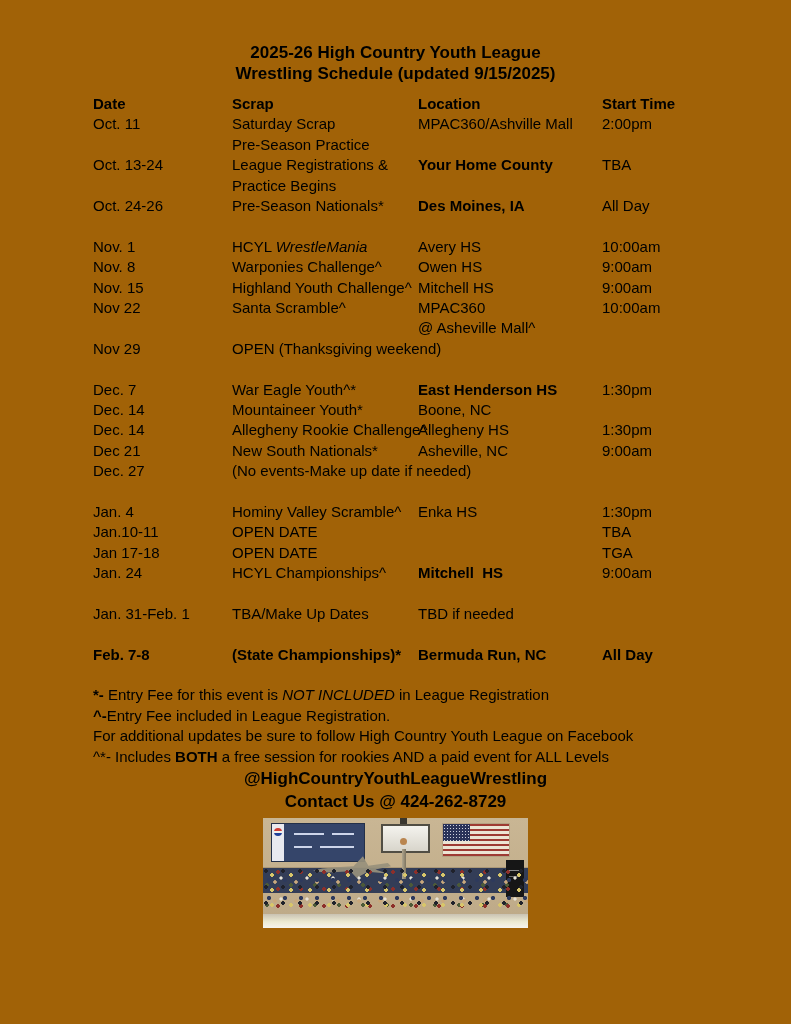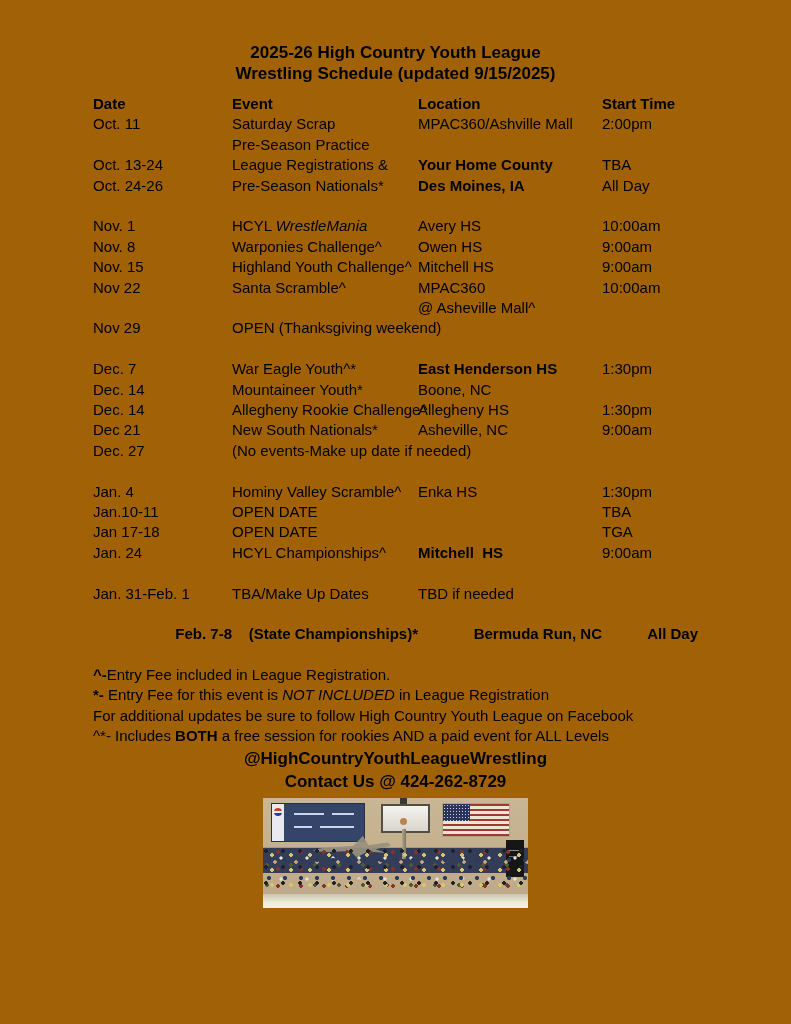--- a/index.html
+++ b/index.html
@@ -7,21 +7,21 @@
   .page{position:relative;width:791px;height:1024px;overflow:hidden;background:#a16207;}
 
   .title{padding-top:42px;text-align:center;font-weight:bold;font-size:17px;line-height:21px;}
 
   .table{margin-left:93px;margin-top:10px;font-size:15px;line-height:20.4px;}
   .trow{display:grid;grid-template-columns:139px 186px 184px 96px;}
   .trow.blank{height:20.4px;}
   .thead .cell{font-weight:bold;}
   .cell{white-space:nowrap;overflow:visible;}
   .trow.italic{}
-  .trow.bold{font-weight:bold;text-align:right;}
+  .trow.bold{font-weight:bold;}
   .cell.bold{font-weight:bold;}
 
   .notes{margin-left:93px;margin-top:20px;font-size:15px;line-height:20.4px;}
   .notes .b{font-weight:bold;}
   .notes .i{font-style:italic;}
 
   .social{margin-top:0;text-align:center;font-weight:bold;font-size:17px;line-height:23px;}
 
   
   .photo{position:relative;width:265px;height:110px;margin:5px auto 0;background:linear-gradient(#c9b694,#c3af8c 60%,#bca887);overflow:hidden;}
@@ -64,21 +64,21 @@
 <div class="page">
 
   <div class="title">
     <div>2025-26 High Country Youth League</div>
     <div>Wrestling Schedule (updated 9/15/2025)</div>
   </div>
 
   <div class="table">
     <div class="trow thead">
       <div class="cell c-date">Date</div>
-      <div class="cell c-event">Event</div>
+      <div class="cell c-event">Scrap</div>
       <div class="cell c-location">Location</div>
       <div class="cell c-time">Start Time</div>
     </div>
     <div>
         <div class="trow">
           <div class="cell c-date">Oct. 11</div>
           <div class="cell c-event">Saturday Scrap</div>
           <div class="cell c-location">MPAC360/Ashville Mall</div>
           <div class="cell c-time">2:00pm</div>
         </div>
@@ -89,20 +89,21 @@
           <div class="cell c-time"></div>
         </div>
         <div class="trow">
           <div class="cell c-date">Oct. 13-24</div>
           <div class="cell c-event">League Registrations &amp;</div>
           <div class="cell c-location bold">Your Home County</div>
           <div class="cell c-time">TBA</div>
         </div>
         <div class="trow">
           <div class="cell c-date"></div>
+          <div class="cell c-event">Practice Begins</div>
           <div class="cell c-location"></div>
           <div class="cell c-time"></div>
         </div>
         <div class="trow">
           <div class="cell c-date">Oct. 24-26</div>
           <div class="cell c-event">Pre-Season Nationals*</div>
           <div class="cell c-location bold">Des Moines, IA</div>
           <div class="cell c-time">All Day</div>
         </div>
         <div class="trow blank"></div>
@@ -209,22 +210,22 @@
         <div class="trow bold">
           <div class="cell c-date">Feb. 7-8</div>
           <div class="cell c-event">(State Championships)*</div>
           <div class="cell c-location">Bermuda Run, NC</div>
           <div class="cell c-time">All Day</div>
         </div>
       </div>
   </div>
 
   <div class="notes">
+      <div><span class="b" style="font-weight: bold;">*-</span><span> Entry Fee for this event is </span><span class="i" style="font-style: italic;">NOT INCLUDED</span><span> in League Registration</span></div>
       <div><span class="b" style="font-weight: bold;">^-</span><span>Entry Fee included in League Registration.</span></div>
-      <div><span class="b" style="font-weight: bold;">*-</span><span> Entry Fee for this event is </span><span class="i" style="font-style: italic;">NOT INCLUDED</span><span> in League Registration</span></div>
       <div><span>For additional updates be sure to follow High Country Youth League on Facebook</span></div>
       <div><span>^*- Includes </span><span class="b" style="font-weight: bold;">BOTH</span><span> a free session for rookies AND a paid event for ALL Levels</span></div>
     </div>
 
   <div class="social">
     <div>@HighCountryYouthLeagueWrestling</div>
     <div>Contact Us @ 424-262-8729</div>
   </div>
 
   <div class="photo">

